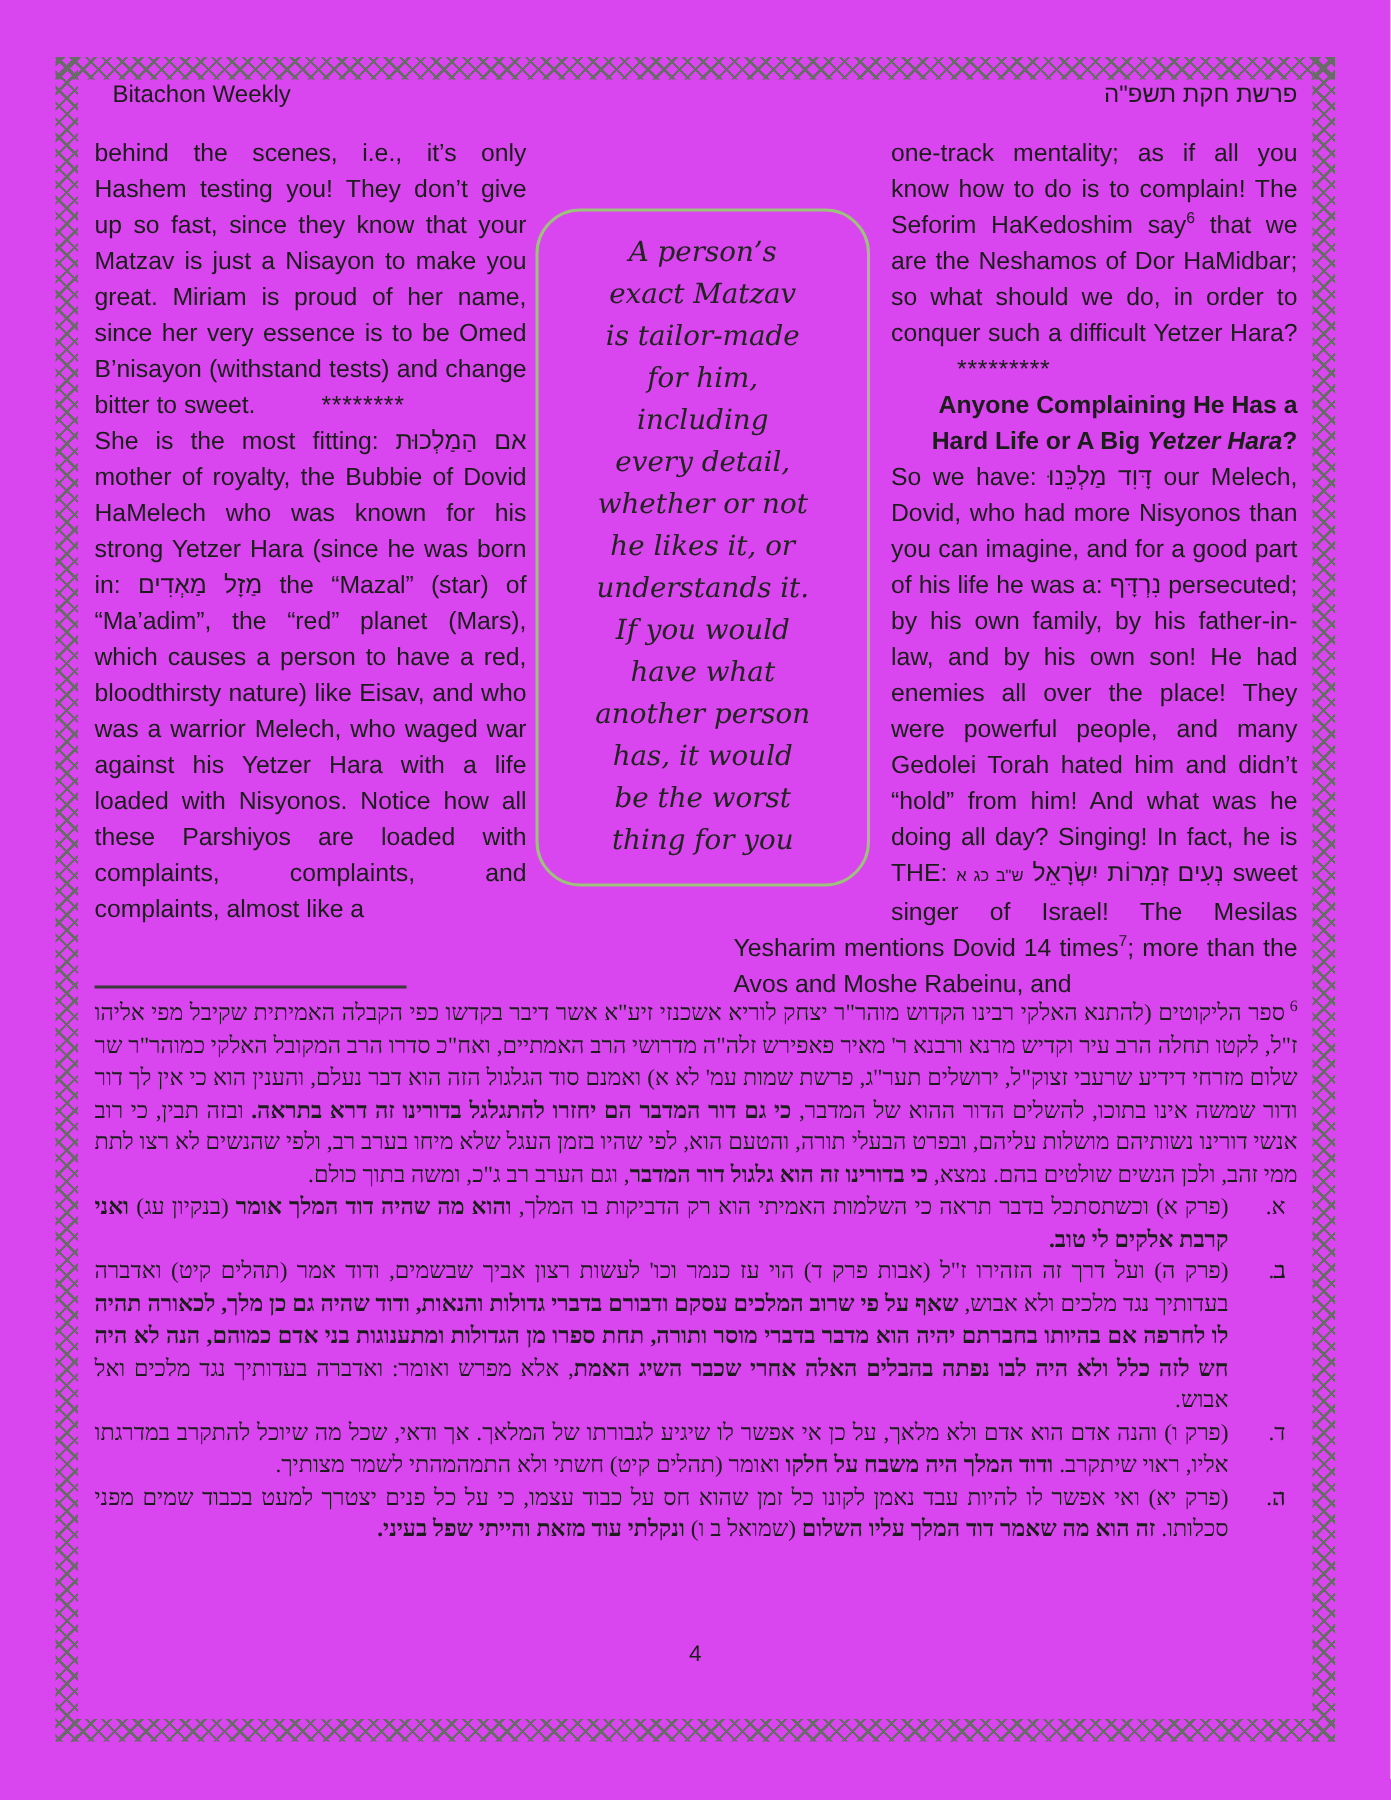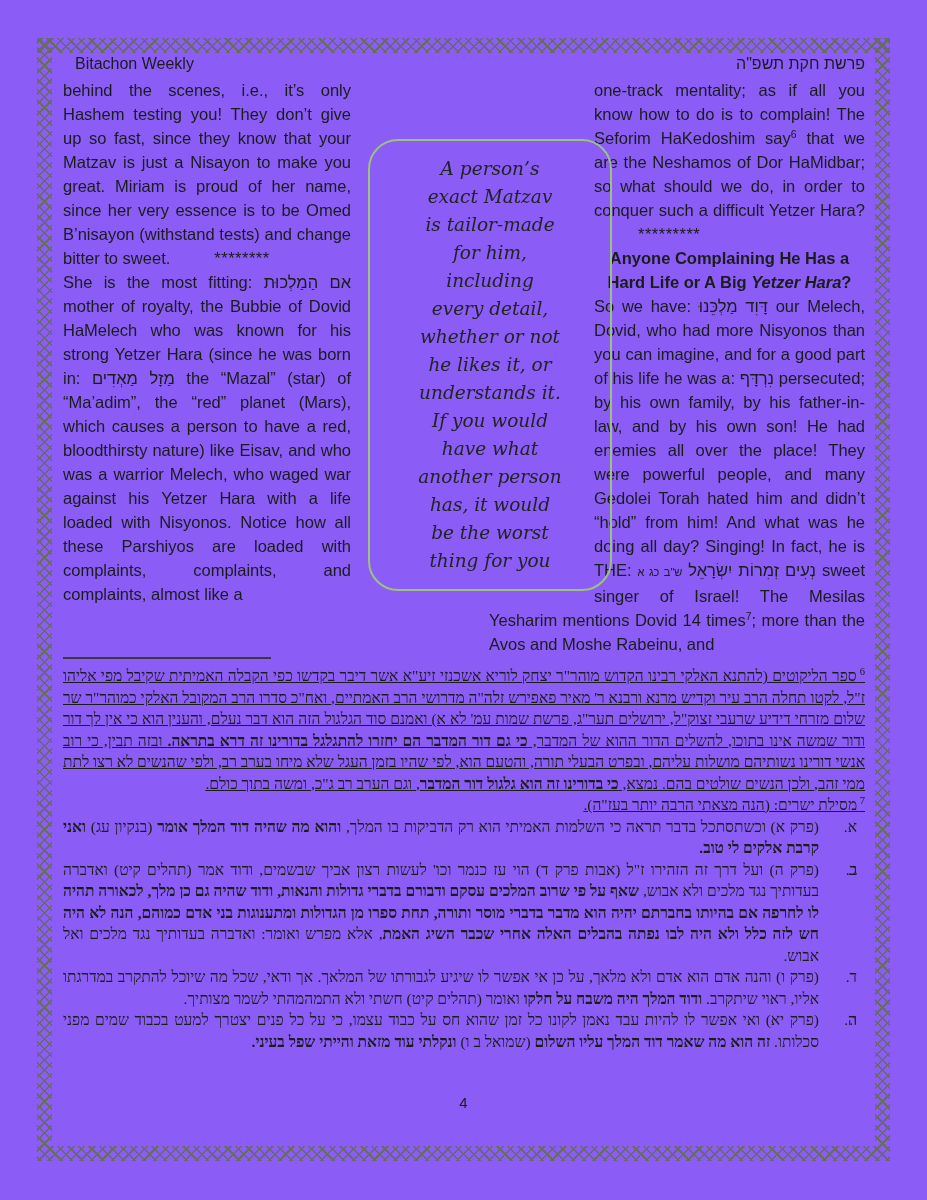--- a/index.html
+++ b/index.html
@@ -1,72 +1,72 @@
 <!DOCTYPE html>
 <html><head>
 <meta charset="utf-8">
 <style>
   html,body{margin:0;padding:0;background:#fff;}
   .page{
-    position:relative;width:927px;height:1200px;background:#8b5cf6;
+    position:relative;width:927px;height:1200px;background:#d946ef;
     font-family:"Liberation Sans",sans-serif;color:#1c1c1c;overflow:hidden;
   }
   
   .stitch{
     position:absolute;
     background-image:
       repeating-linear-gradient(45deg, transparent 0 2.1px, #6a6a6a 2.1px 3.7px, transparent 3.7px 7.4px),
       repeating-linear-gradient(-45deg, transparent 0 2.1px, #6a6a6a 2.1px 3.7px, transparent 3.7px 7.4px);
   }
   .stitch.top{left:37px;top:38px;width:853px;height:15px;}
   .stitch.bottom{left:37px;top:1146px;width:853px;height:15px;}
   .stitch.left{left:37px;top:38px;width:15px;height:1123px;}
   .stitch.right{left:875px;top:38px;width:15px;height:1123px;}
 
   .header{position:absolute;left:75px;right:62px;top:55px;height:24px;font-size:16px;}
   .header .h-left{float:left;}
   .header .h-right{float:right;direction:rtl;}
 
-  .columns{position:absolute;left:63px;top:78px;width:802px;display:flex;}
+  .columns{position:absolute;left:63px;top:90px;width:802px;display:flex;}
   .col{font-size:16.5px;line-height:24px;text-align:justify;}
   .col-left{width:378px;margin-right:48px;}
   .col-right{width:376px;}
   .spacer-r{float:right;width:90px;height:456px;margin-top:53px;}
   .spacer-l{float:left;width:105px;height:456px;margin-top:53px;}
-  .col-heading{font-weight:700;text-align:center;}
+  .col-heading{font-weight:700;text-align:right;}
 
   .sg-n{}
   .sg-i{}
   .sg-b{font-weight:700;}
   .sg-bi{font-weight:700;font-style:italic;}
   .sg-he{}
   .sg-hesmall{font-size:11px;}
   .sg-sup{vertical-align:super;font-size:10.5px;line-height:0;}
   .sg-gap{display:inline-block;width:44px;}
   .sg-ast{letter-spacing:0.5px;}
 
   .quote-box{
-    position:absolute;left:357px;top:139px;width:244px;height:452px;
+    position:absolute;left:357px;top:139px;width:223px;height:452px;
     border:2px solid #9cc27c;border-radius:30px;box-sizing:border-box;
-    display:flex;align-items:center;justify-content:center;margin-left:11px;
+    display:flex;align-items:center;justify-content:center;
   }
   .quote-text{
     font-family:"DejaVu Serif",serif;font-style:italic;
     font-size:18.5px;line-height:28px;text-align:center;color:#232323;
     padding:0 6px;
   }
 
   .fn-sep{position:absolute;left:63px;top:657px;width:208px;border-top:2px solid #3a3a3a;}
   .footnotes{
     position:absolute;left:63px;top:665px;width:802px;
     direction:rtl;text-align:justify;
     font-size:15.5px;line-height:21.5px;
     font-family:"Liberation Serif","DejaVu Sans",serif;
   }
-  .fn-block{margin:0;text-decoration:underline;}
+  .fn-block{margin:0;}
   .fn-item{position:relative;padding-right:46px;}
   .fn-marker{position:absolute;right:8px;top:0;}
   .page-number{position:absolute;left:0;top:1094px;width:927px;text-align:center;font-size:15px;}
 </style>
 </head>
 <body>
 
 <div class="page">
 
   <div class="stitch top"></div>
@@ -93,21 +93,20 @@
   </div>
 
   <div class="quote-box">
     <div class="quote-text">A person’s<br>exact Matzav<br>is tailor-made<br>for him,<br>including<br>every detail,<br>whether or not<br>he likes it, or<br>understands it.<br>If you would<br>have what<br>another person<br>has, it would<br>be the worst<br>thing for you</div>
   </div>
 
   <div class="fn-sep"></div>
 
   <div class="footnotes">
     <div class="fn-block"><span class="sg-sup">6 </span><span class="sg-n">ספר הליקוטים (להתנא האלקי רבינו הקדוש מוהר"ר יצחק לוריא אשכנזי זיע"א אשר דיבר בקדשו כפי הקבלה האמיתית שקיבל מפי אליהו ז"ל, לקטו תחלה הרב עיר וקדיש מרנא ורבנא ר' מאיר פאפירש זלה"ה מדרושי הרב האמתיים, ואח"כ סדרו הרב המקובל האלקי כמוהר"ר שר שלום מזרחי דידיע שרעבי זצוק"ל, ירושלים תער"ג, פרשת שמות עמ' לא א) ואמנם סוד הגלגול הזה הוא דבר נעלם, והענין הוא כי אין לך דור ודור שמשה אינו בתוכו, להשלים הדור ההוא של המדבר, </span><span class="sg-b">כי גם דור המדבר הם יחזרו להתגלגל בדורינו זה דרא בתראה.</span><span class="sg-n"> ובזה תבין, כי רוב אנשי דורינו נשותיהם מושלות עליהם, ובפרט הבעלי תורה, והטעם הוא, לפי שהיו בזמן העגל שלא מיחו בערב רב, ולפי שהנשים לא רצו לתת ממי זהב, ולכן הנשים שולטים בהם. נמצא, </span><span class="sg-b">כי בדורינו זה הוא גלגול דור המדבר</span><span class="sg-n">, וגם הערב רב ג"כ, ומשה בתוך כולם.</span></div>
-    <div class="fn-block"><span class="sg-sup">7 </span><span class="sg-n">מסילת ישרים: (הנה מצאתי הרבה יותר בעז"ה).</span></div>
 
     <div class="fn-item">
       <span class="fn-marker">א.</span>
       <span><span class="sg-n">(פרק א) וכשתסתכל בדבר תראה כי השלמות האמיתי הוא רק הדביקות בו המלך, </span><span class="sg-b">והוא מה שהיה דוד המלך אומר</span><span class="sg-n"> (בנקיון עג) </span><span class="sg-b">ואני קרבת אלקים לי טוב.</span></span>
     </div>
     <div class="fn-item">
       <span class="fn-marker">ב.</span>
     </div>
     <div class="fn-item">
       <span class="fn-marker">ג.</span>

